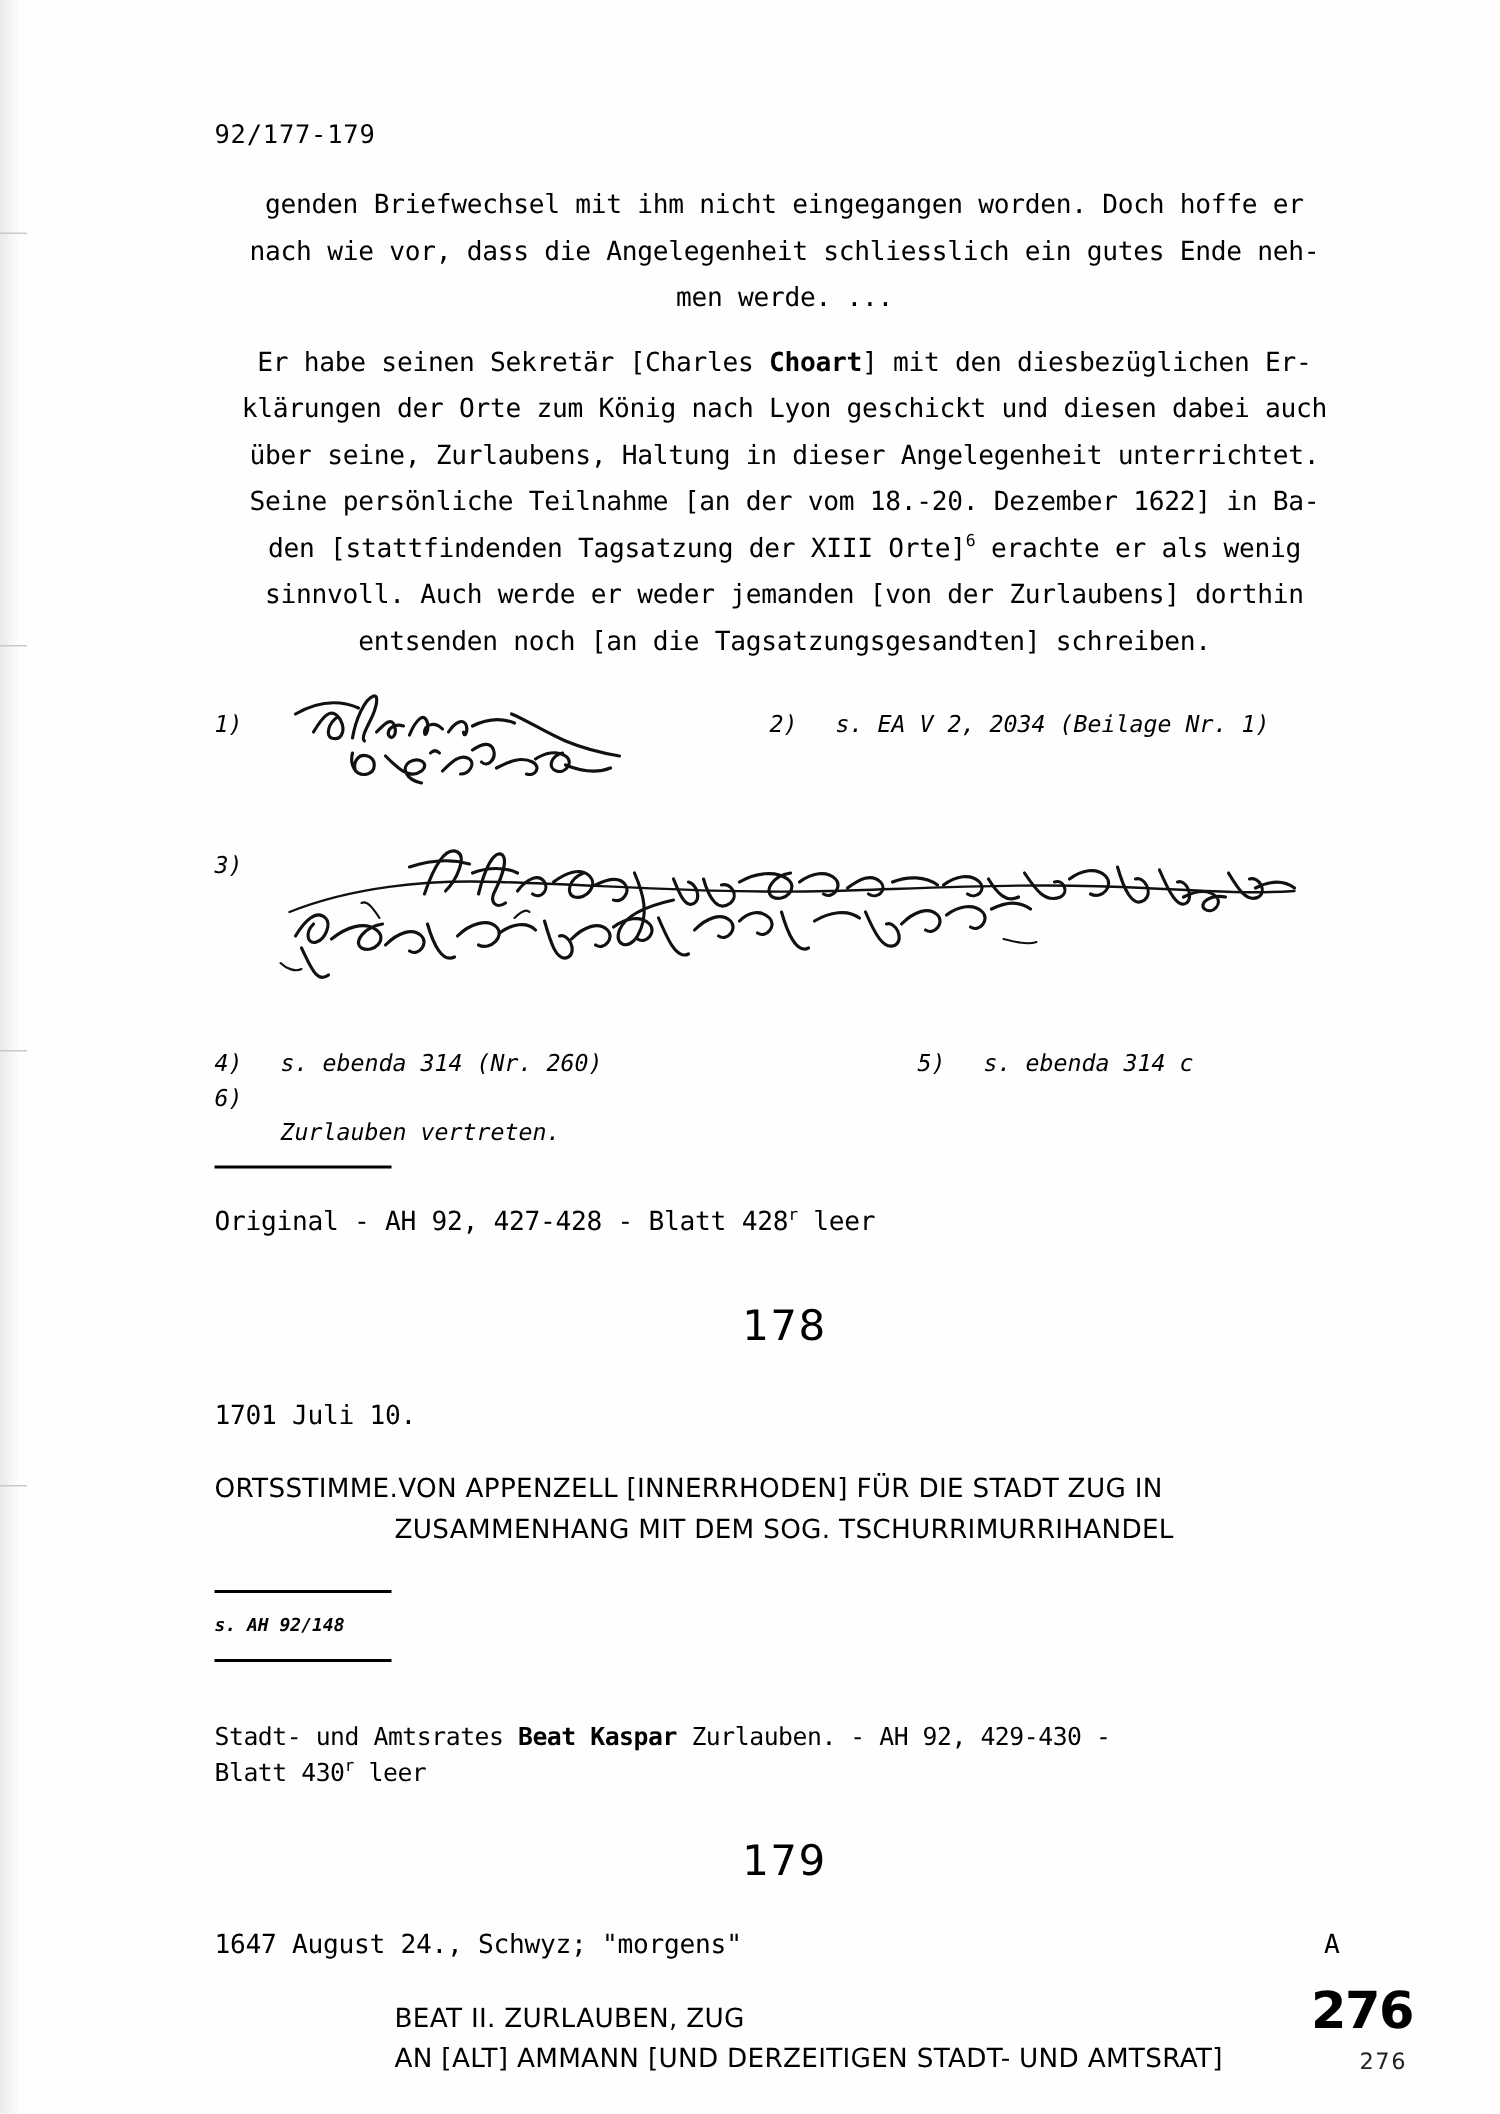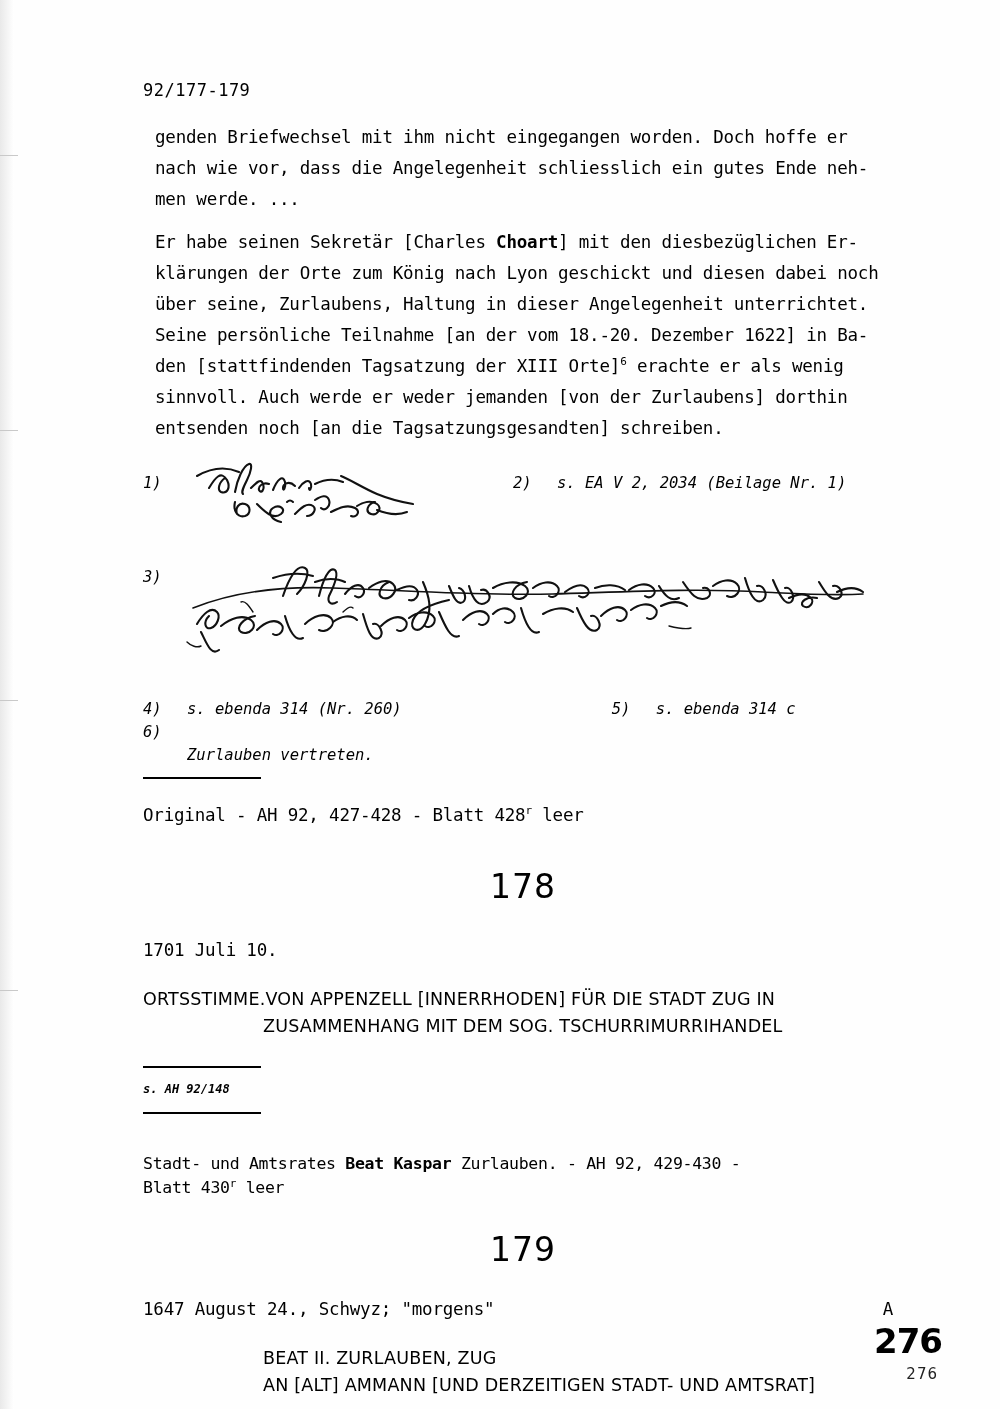--- a/index.html
+++ b/index.html
@@ -47,21 +47,21 @@
     font-size: 17px;
     letter-spacing: 0.5px;
     margin-bottom: 22px;
   }
   p.body-text {
     font-family: "DejaVu Sans Mono", monospace;
     font-size: 17.5px;
     line-height: 31px;
     margin: 12px;
     letter-spacing: -0.2px;
-    text-align: left;
+    text-align: center;
   }
   p.body-text + p.body-text { margin-top: 0; }
   .bold { font-weight: bold; }
   sup {
     font-size: 11px;
     vertical-align: super;
     line-height: 0;
   }
   
   .notes {
@@ -111,21 +111,21 @@
   }
   .origin-line {
     margin-top: 26px;
     font-family: "DejaVu Sans Mono", monospace;
     font-size: 17.5px;
     letter-spacing: -0.2px;
   }
   .doc-number {
     text-align: center;
     font-family: "DejaVu Sans", sans-serif;
-    font-size: 33px;
+    font-size: 28px;
     margin-top: 42px;
     margin-bottom: 34px;
     letter-spacing: 1px;
   }
   .date-line {
     font-family: "DejaVu Sans Mono", monospace;
     font-size: 17.5px;
     letter-spacing: -0.2px;
     margin-bottom: 26px;
     position: relative;
@@ -191,21 +191,21 @@
     <div class="folio">92/177-179</div>
 
     <p class="body-text">
       <span>genden Briefwechsel mit ihm nicht eingegangen worden. Doch hoffe er</span><br>
       <span>nach wie vor, dass die Angelegenheit schliesslich ein gutes Ende neh-</span><br>
       <span>men werde. ...</span>
     </p>
 
     <p class="body-text" style="margin-top:2px;">
       <span>Er habe seinen Sekretär [Charles </span><span class="bold">Choart</span><span>] mit den diesbezüglichen Er-</span><br>
-      <span>klärungen der Orte zum König nach Lyon geschickt und diesen dabei noch</span><br>
+      <span>klärungen der Orte zum König nach Lyon geschickt und diesen dabei auch</span><br>
       <span>über seine, Zurlaubens, Haltung in dieser Angelegenheit unterrichtet.</span><br>
       <span>Seine persönliche Teilnahme [an der vom 18.-20. Dezember 1622] in Ba-</span><br>
       <span>den [stattfindenden Tagsatzung der XIII Orte]</span><sup>6</sup><span> erachte er als wenig</span><br>
       <span>sinnvoll. Auch werde er weder jemanden [von der Zurlaubens] dorthin</span><br>
       <span>entsenden noch [an die Tagsatzungsgesandten] schreiben.</span>
     </p>
 
     <div class="notes">
 
       <div class="hand-block">

